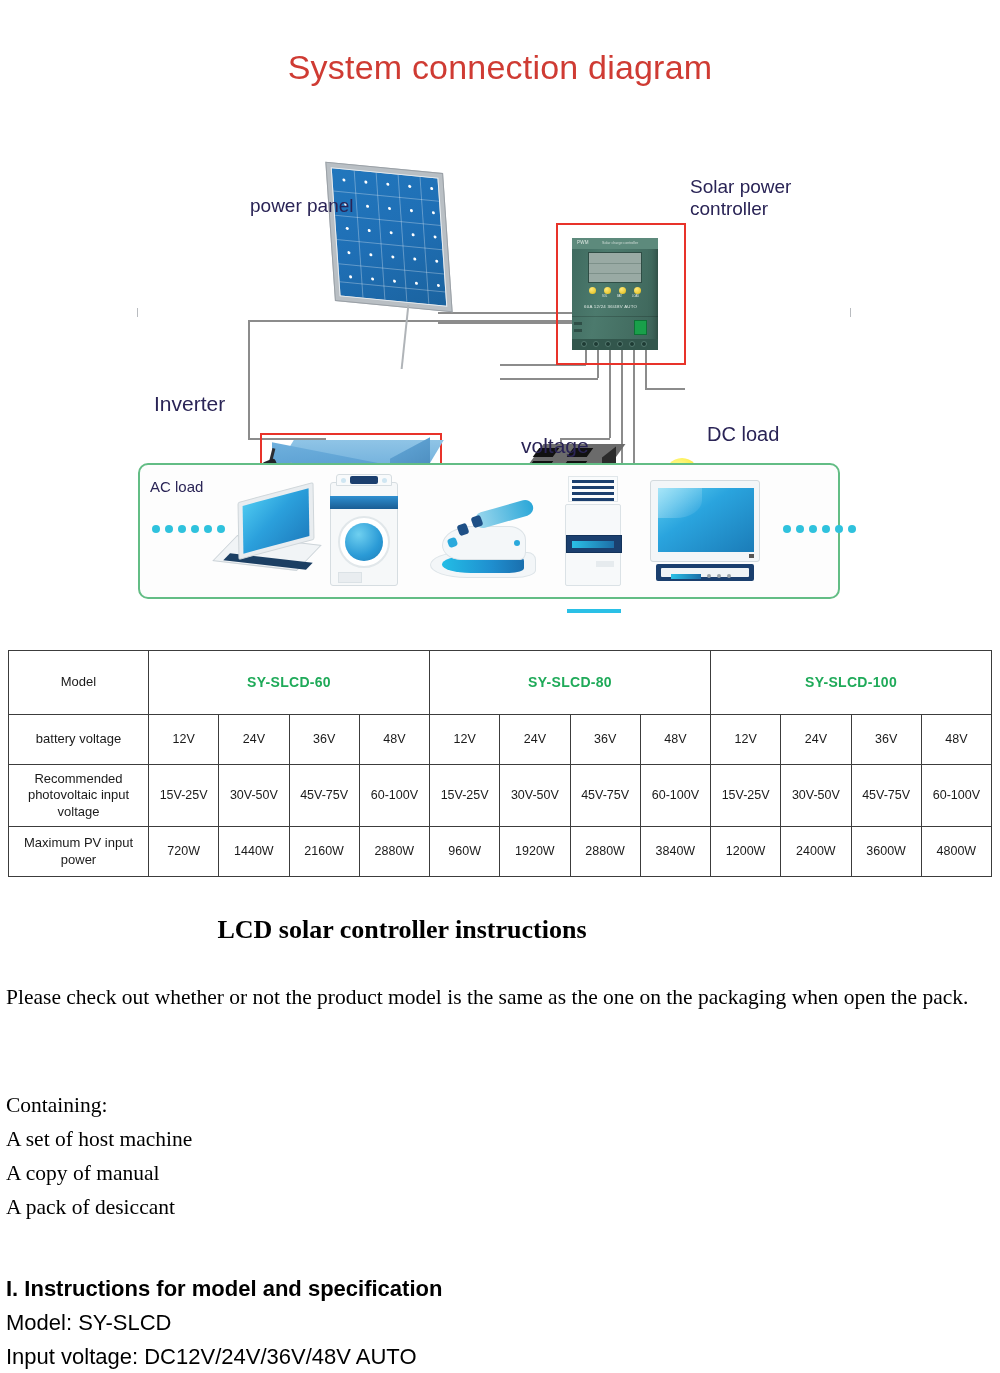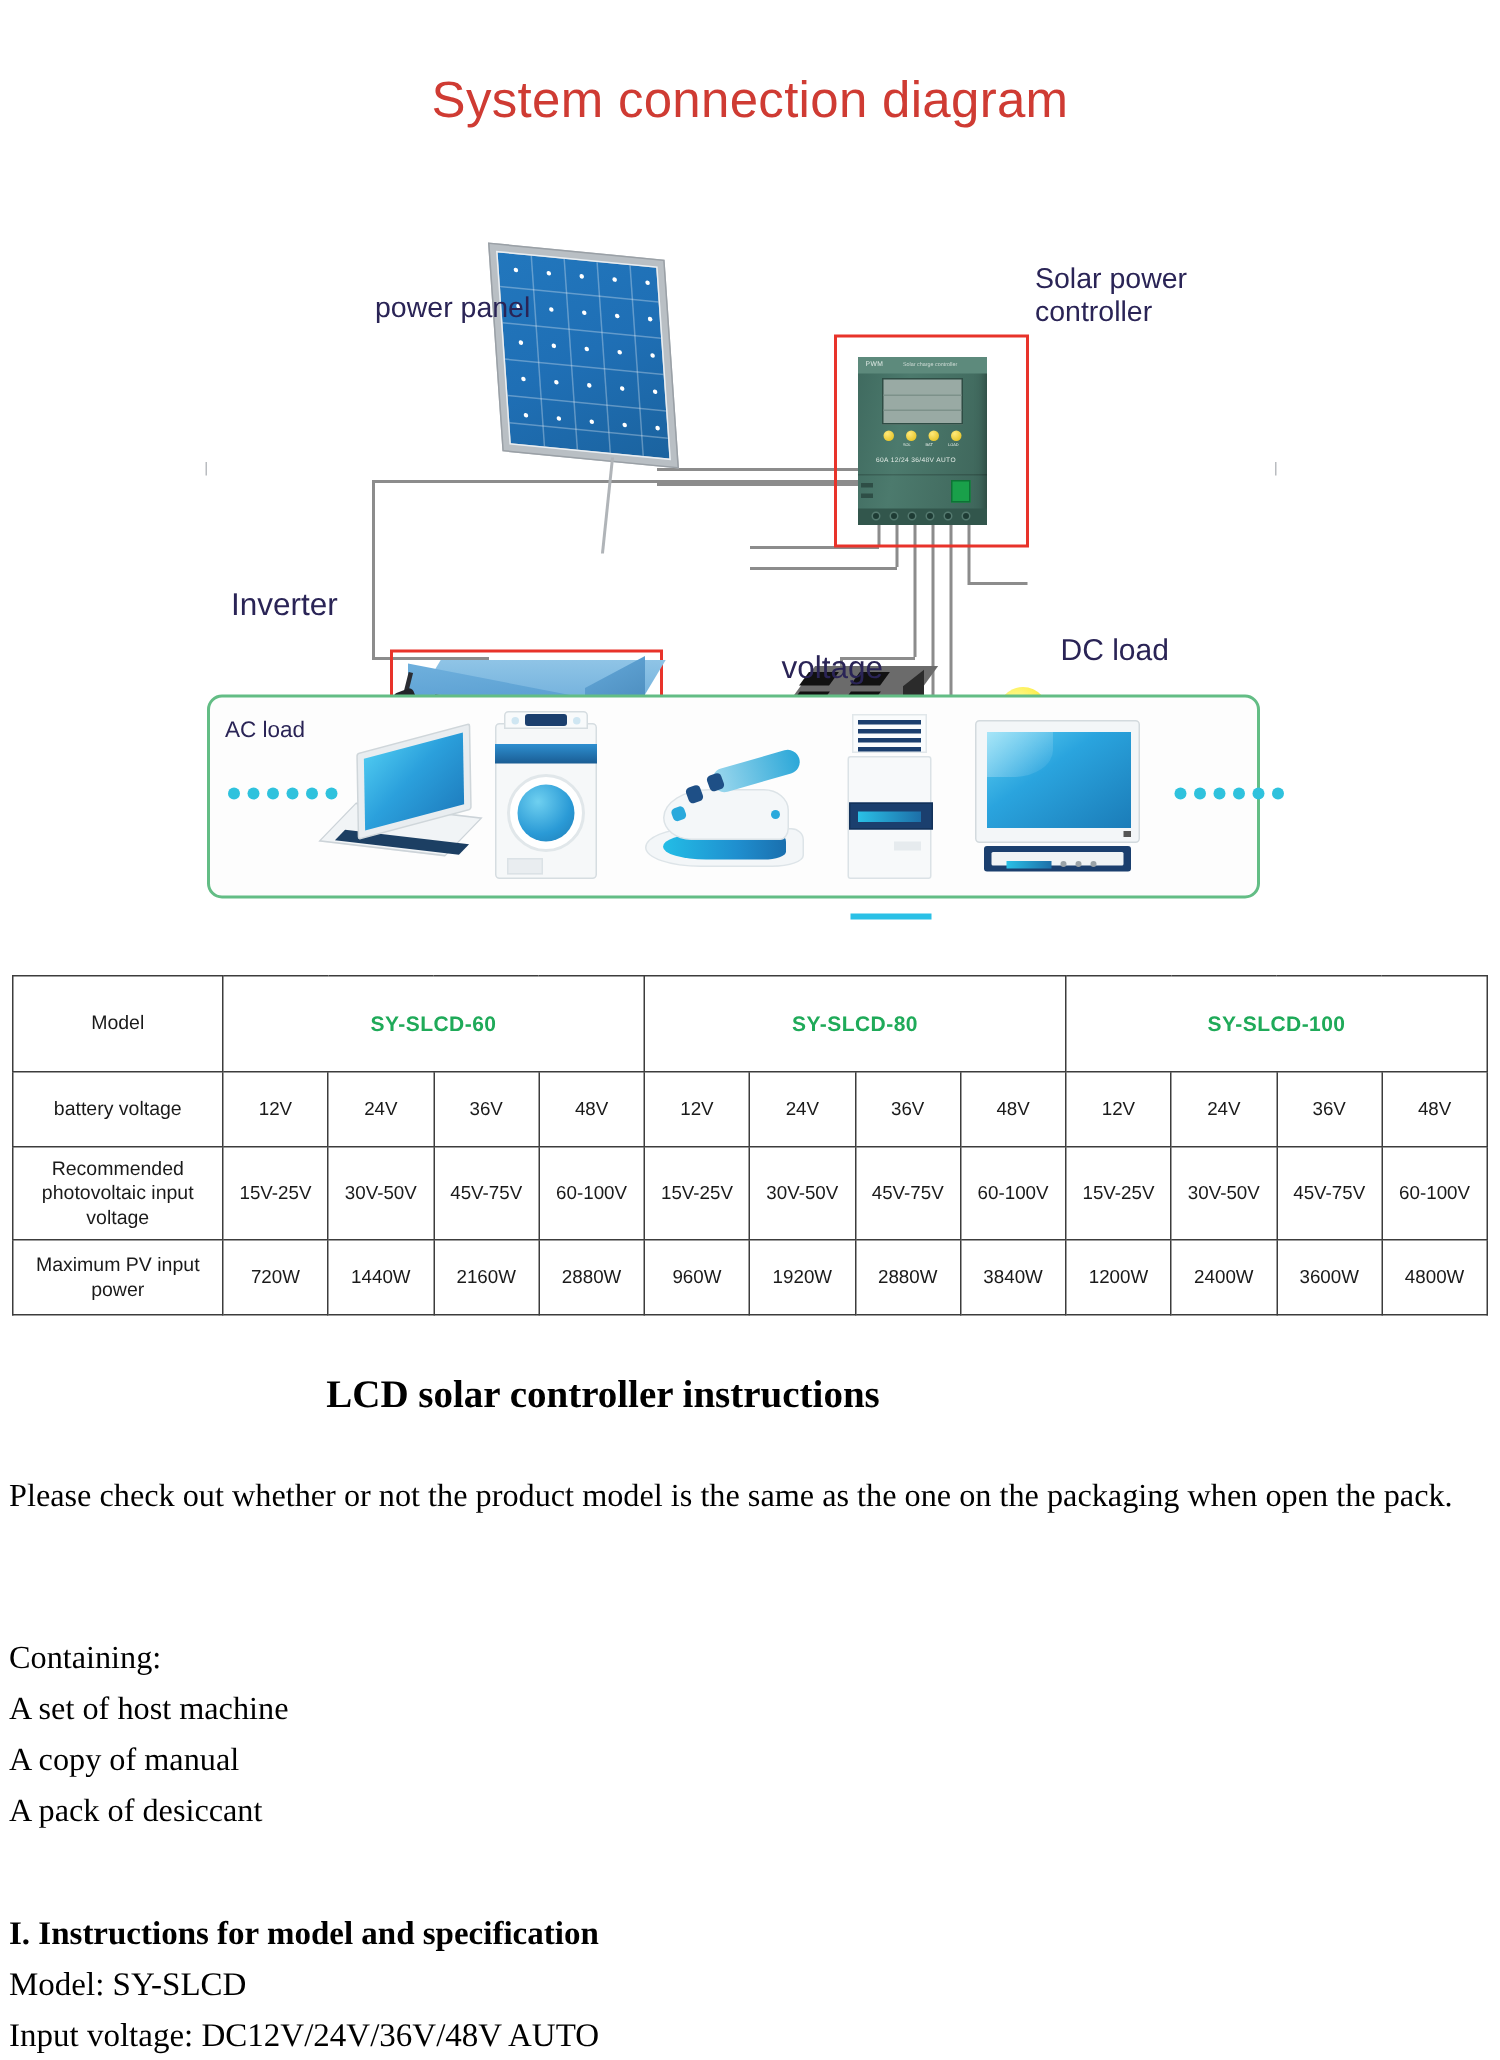--- a/index.html
+++ b/index.html
@@ -415,21 +415,21 @@
   .para {
     position:absolute; left:6px; width:988px;
     font-family:"Liberation Serif", serif;
     font-size:21.5px; line-height:34px; color:#000;
     text-align:justify;
   }
   .para.nj { text-align:left; }
   .lead { top:932px;margin-top:48px; }
   .contain { top:1088px; }
   .sec { position:absolute; left:6px; width:988px;
-    font-family:Liberation Serif, serif; font-size:22px; line-height:34px; }
+    font-family:Liberation Sans, sans-serif; font-size:22px; line-height:34px; }
   .sec b { font-weight:bold; }
   .sect1 { top:1272px; }
 </style>
 </head>
 <body>
 
 <div class="diagram-title">System connection diagram</div>
 
 <div id="diagram">
 

